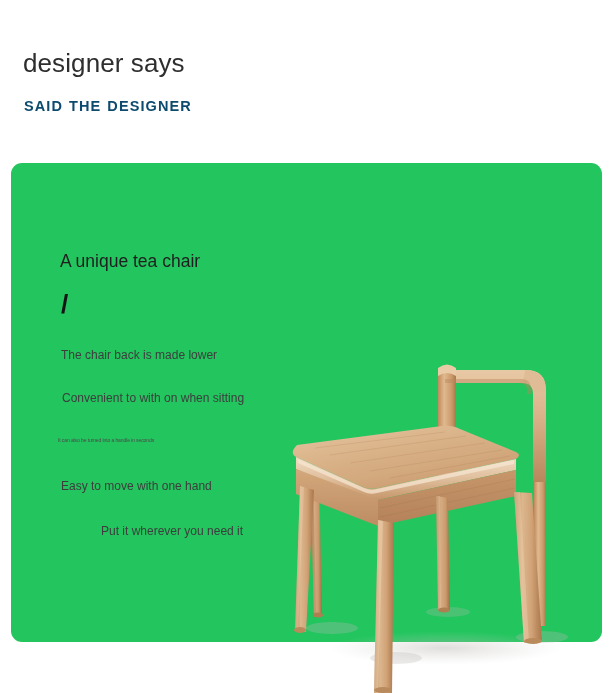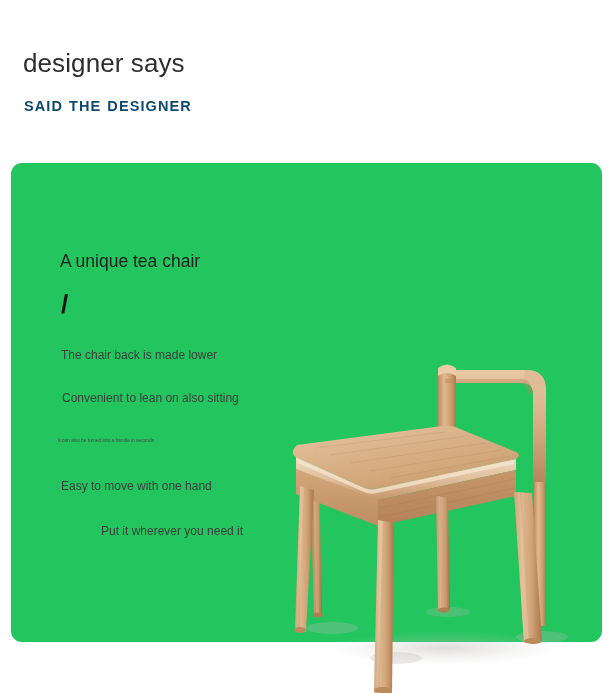--- a/index.html
+++ b/index.html
@@ -123,21 +123,21 @@
 <div class="panel">
 
   <div class="copy">
 
     <div class="copy-heading">A unique tea chair</div>
 
     <div class="copy-slash">/</div>
 
     <div class="feature f0">The chair back is made lower</div>
 
-    <div class="feature f1">Convenient to lean on also sitting</div>
+    <div class="feature f1">Convenient to with on when sitting</div>
 
     <div class="feature f2">It can also be turned into a handle in seconds</div>
 
     <div class="feature f3">Easy to move with one hand</div>
 
     <div class="feature f4">Put it wherever you need it</div>
 
   </div>
 </div>
 

